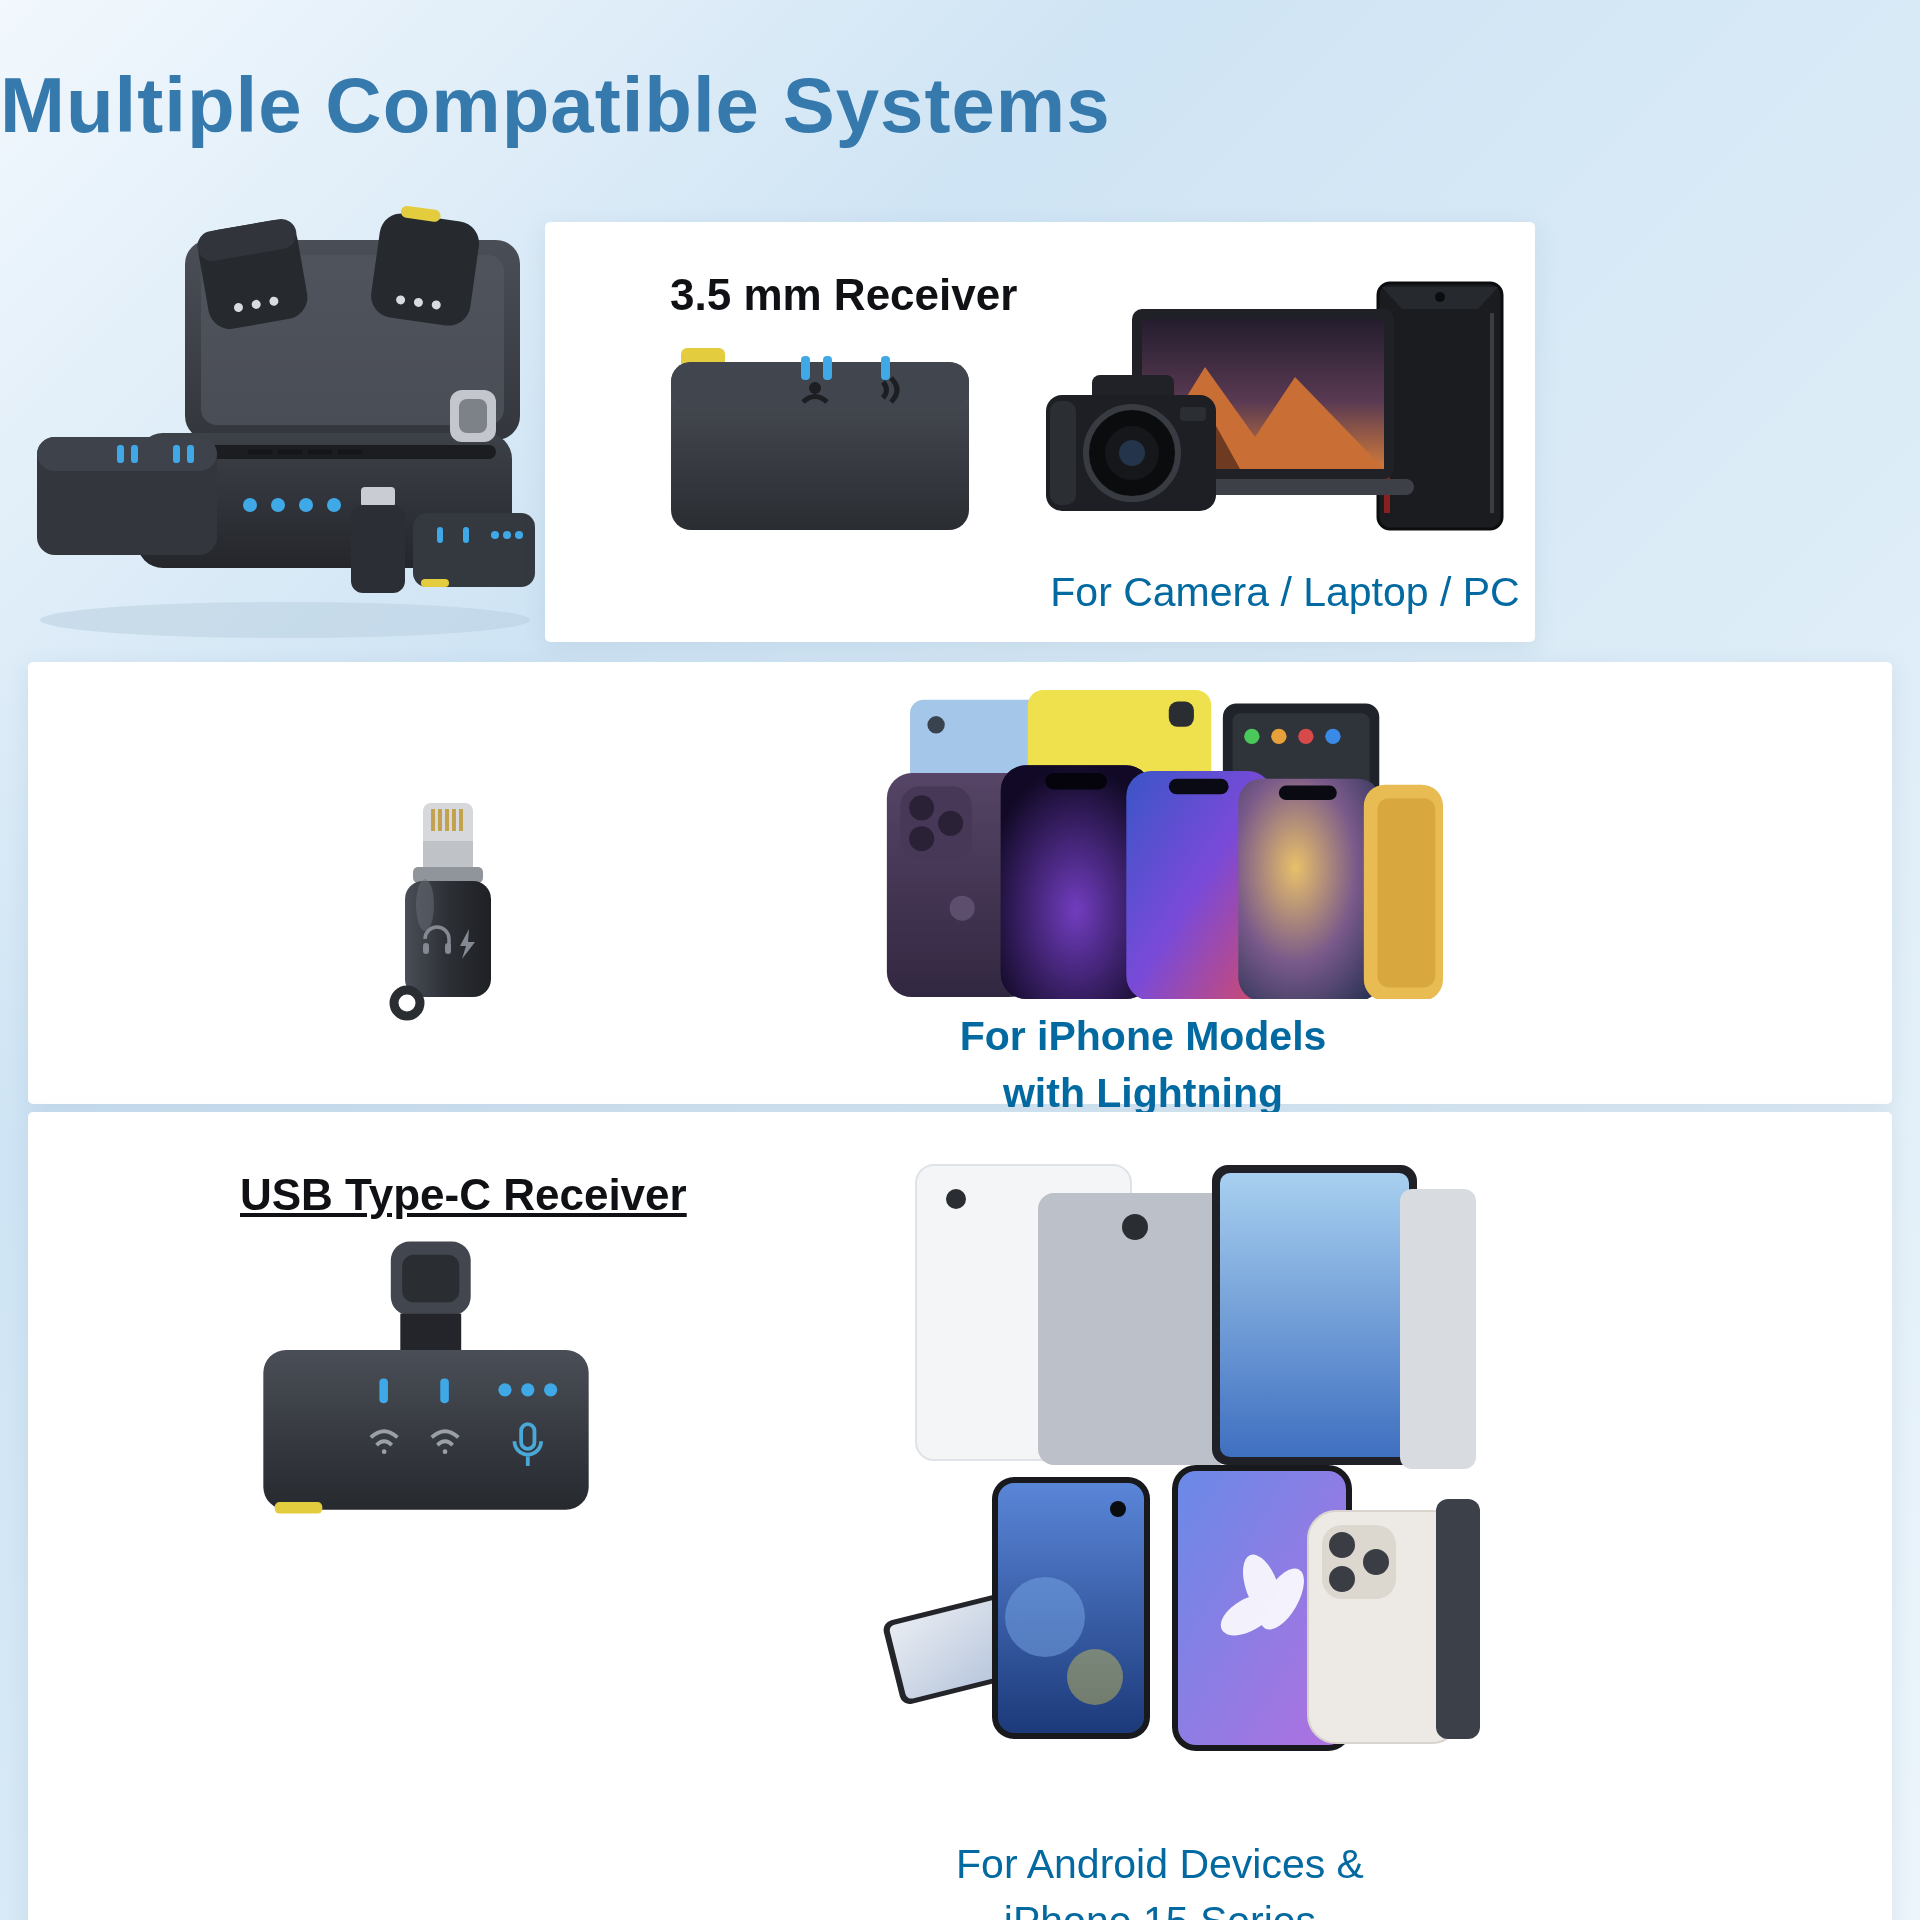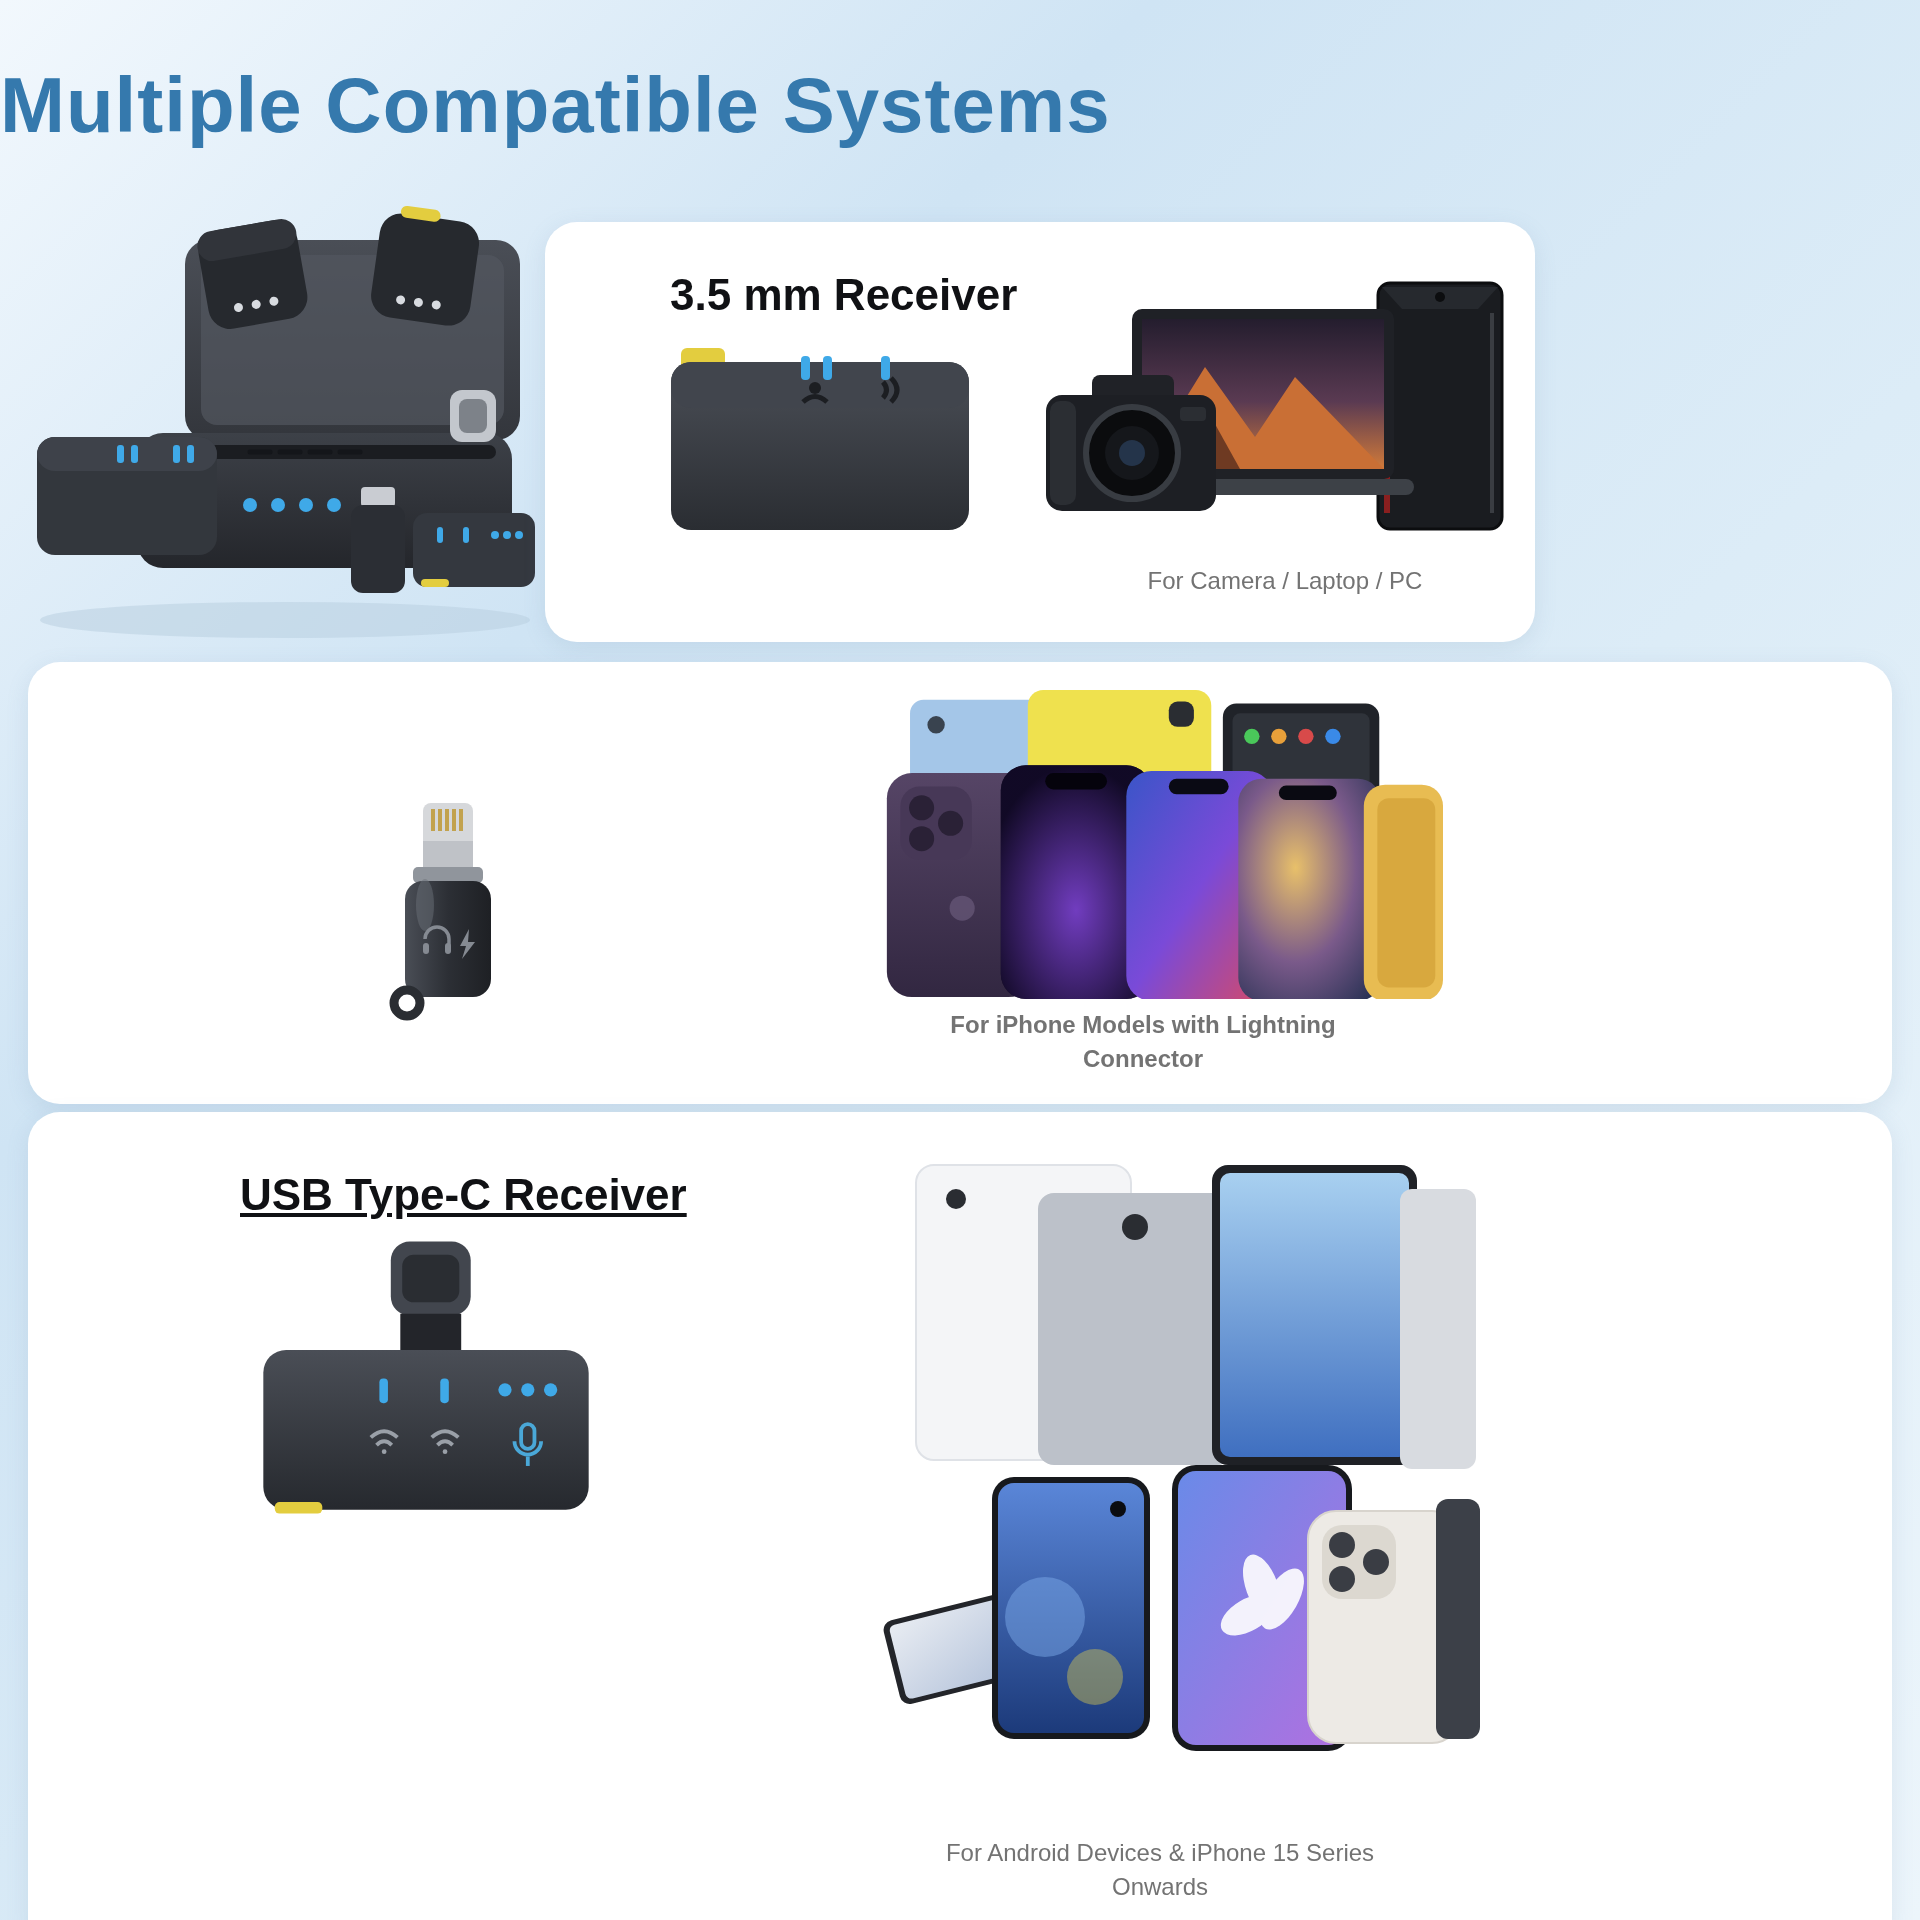--- a/index.html
+++ b/index.html
@@ -7,31 +7,31 @@
   body { font-family:"Liberation Sans", sans-serif; background:#e6f1fa; }
   .page {
     position:relative; width:1920px; height:1920px; overflow:hidden;
     background:linear-gradient(135deg,#f2f8fd 0%, #cfe4f4 30%, #dcecf7 60%, #ecf5fb 100%);
   }
   .page-title {
     position:absolute; top:60px; left:0; width:100%; text-align:left;
     font-size:78px; font-weight:bold; color:#3579ad; letter-spacing:1px;
   }
   .card {
-    position:absolute; background:#ffffff; border-radius:32px;
+    position:absolute; background:#ffffff; border-radius:5px;
     box-shadow:0 6px 22px rgba(110,145,175,0.16);
   }
   .card-35mm   { left:545px;  top:222px;  width:990px;  height:420px; }
   .card-light  { left:28px;   top:662px;  width:1864px; height:442px; }
   .card-usbc   { left:28px;   top:1112px; width:1864px; height:840px; }
   .section-heading {
     position:absolute; font-size:44px; font-weight:bold; color:#101114;
   }
   .caption {
-    position:absolute; font-size:24px; color:#737373; text-align:center; line-height:1.4;
+    position:absolute; font-size:41px; color:#0369a1; text-align:center; line-height:1.4;
   }
   .h-35mm   { left:125px; top:48px; }
   .cap-35mm { left:480px; top:342px; width:520px; }
   .h-light  { left:232px; top:70px; }
   .cap-light{ left:895px; top:346px; width:440px;font-weight:bold; }
   .h-usbc   { left:212px; top:58px;text-decoration:underline; }
   .cap-usbc { left:902px; top:724px; width:460px; }
   .art { position:absolute; }
   .hero-art    { left:25px;  top:205px; width:515px; height:440px; }
   .recv-art    { left:120px; top:118px; width:310px; height:200px; }

